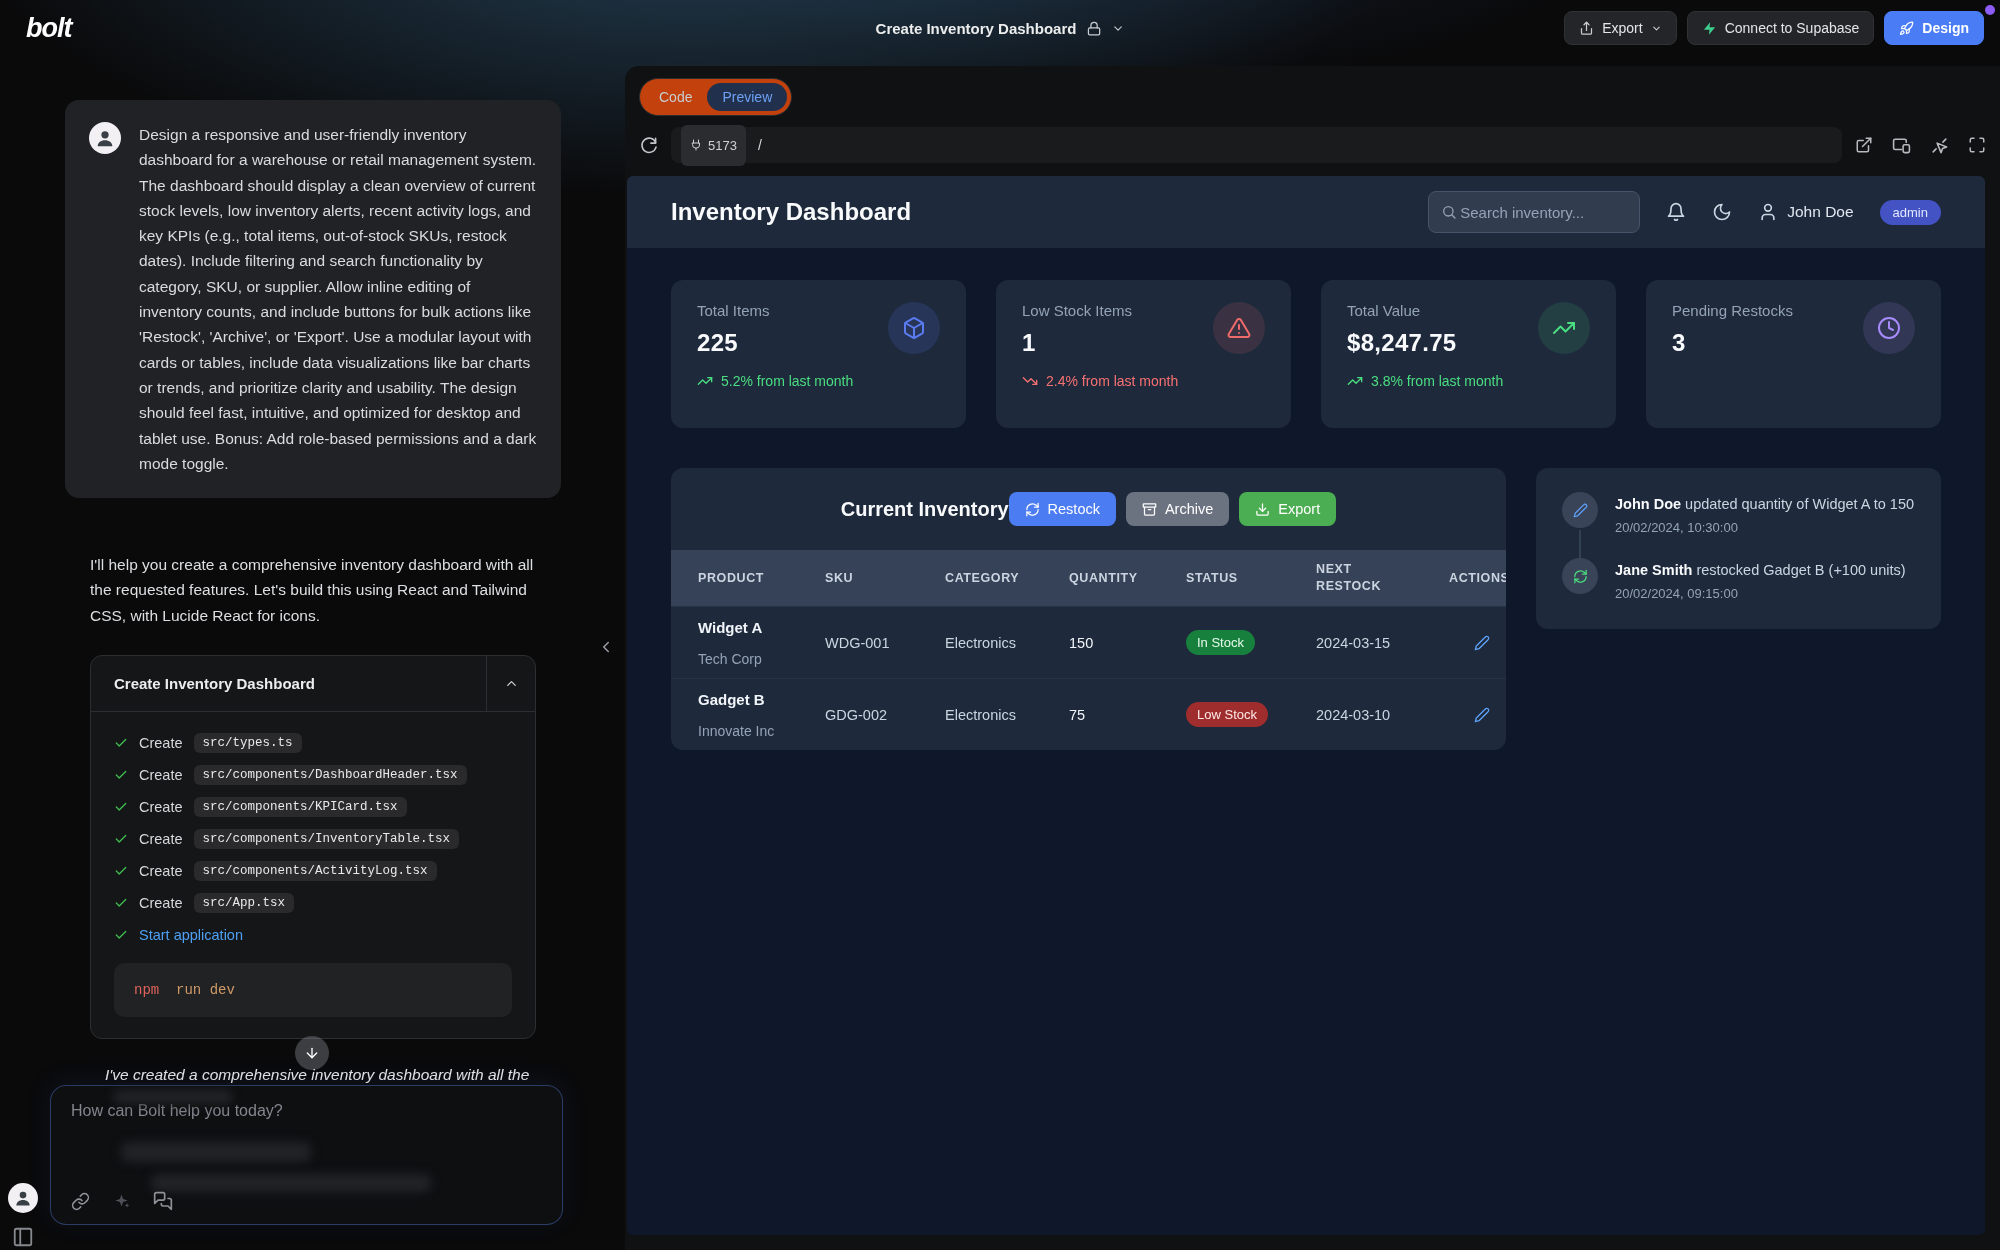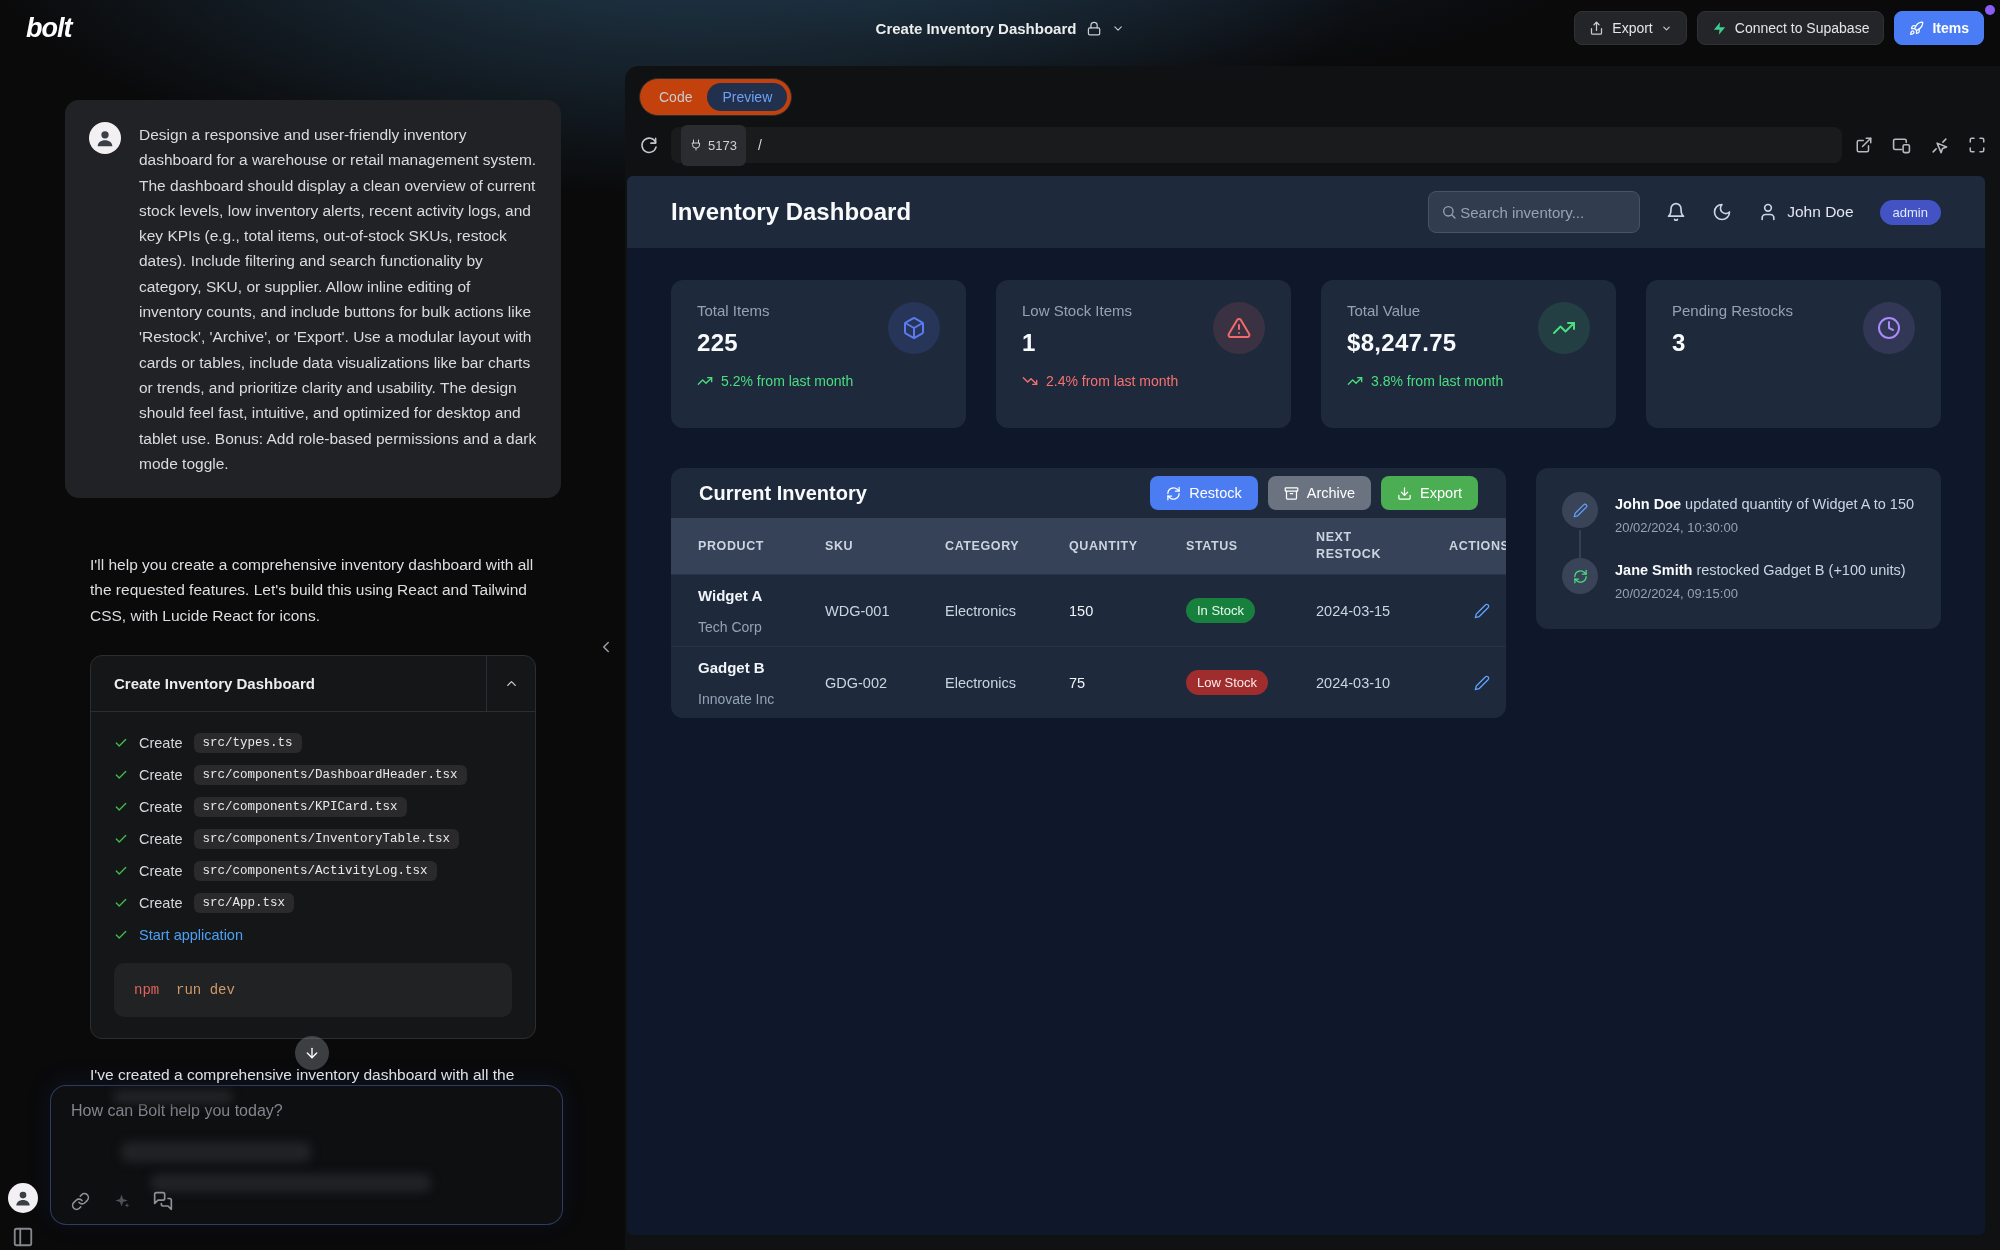--- a/index.html
+++ b/index.html
@@ -41,21 +41,21 @@
   .filerow { height:32px; display:flex; align-items:center; gap:11px; }
   .check { color:#3fb950; flex:0 0 auto; }
   .filerow .act { font-size:14.5px; color:#d6d8db; }
   .filepill { font-family:"Liberation Mono", monospace; font-size:12.5px; color:#e9e9eb; background:#2a2a2d; border-radius:6px; padding:3px 9px; }
   .startrow { height:32px; display:flex; align-items:center; gap:11px; }
   .startlink { font-size:14.5px; color:#4da0f6; cursor:pointer; }
   .codeblock { margin:12px 23px 21px 23px; background:#212224; border-radius:10px; padding:19px 20px; font-family:"Liberation Mono", monospace; font-size:14px; }
   .codeblock .cmd1 { color:#e0645c; } .codeblock .cmd2 { color:#cf9a67; }
 
   .scrolldown { position:absolute; left:295px; top:980px; width:34px; height:34px; border-radius:50%; background:rgba(122,126,133,.45); display:flex; align-items:center; justify-content:center; color:#fff; cursor:pointer; }
-  .outro-text { position:absolute; left:90px; top:1010px; width:470px; font-size:15.5px; color:#e7e8ea; white-space:nowrap; overflow:hidden; }
+  .outro-text { position:absolute; left:105px; top:1010px; width:470px; font-size:15.5px; color:#e7e8ea; white-space:nowrap; overflow:hidden;font-style:italic; }
 
   .chatbox { position:absolute; left:50px; top:1029px; width:513px; height:140px; background:rgba(15,16,18,.93); border:1px solid rgba(80,115,205,.45); border-radius:16px; box-shadow:0 -4px 24px rgba(40,70,140,.15); }
   .chatbox textarea { position:absolute; left:20px; top:16px; width:460px; height:34px; background:transparent; border:none; outline:none; resize:none; font-family:"Liberation Sans", sans-serif; font-size:16px; color:#d5d7da; }
   .chatbox textarea::placeholder { color:#83868d; }
   .chat-icons { position:absolute; left:20px; bottom:13px; display:flex; align-items:center; gap:22px; }
   .chat-icons .i1 { color:#8e9197; cursor:pointer; } .chat-icons .i2 { color:#4e5157; } .chat-icons .i3 { color:#8e9197; cursor:pointer; }
   .blurpill { position:absolute; background:#222326; border-radius:8px; filter:blur(5px); }
 
   .bottom-avatar { position:absolute; left:8px; top:1127px; width:30px; height:30px; border-radius:50%; background:#f3f0f4; display:flex; align-items:center; justify-content:center; }
   .panel-toggle { position:absolute; left:12px; top:1170px; color:#85888d; cursor:pointer; }
@@ -96,21 +96,21 @@
   .kpi-ic { width:52px; height:52px; border-radius:50%; display:flex; align-items:center; justify-content:center; }
   .kpi-ic.blue { background:rgba(88,120,246,.16); color:#5b7bf0; }
   .kpi-ic.red { background:rgba(248,113,113,.13); color:#ef6a6a; }
   .kpi-ic.green { background:rgba(74,222,128,.12); color:#4ade80; }
   .kpi-ic.purple { background:rgba(167,139,250,.14); color:#a78bfa; }
   .kpi-trend { display:flex; align-items:center; gap:8px; font-size:14px; margin-top:16px; }
   .kpi-trend.up { color:#4ade80; } .kpi-trend.down { color:#f87171; }
 
   .maingrid { display:grid; grid-template-columns:835px 1fr; gap:30px; margin-top:40px; align-items:start; }
   .panel { background:#1e293b; border-radius:12px; overflow:hidden; }
-  .inv-head { display:flex; align-items:center; justify-content:space-between; padding:8px 28px; }
+  .inv-head { display:flex; align-items:center; justify-content:center; padding:24px 28px; }
   .inv-title { font-size:20px; font-weight:700; color:#f8fafc; }
   .inv-btns { display:flex; gap:10px; }
   .btn { display:flex; align-items:center; gap:8px; padding:9px 16px; border-radius:8px; font-size:14.5px; color:#fff; cursor:pointer; border:none; font-family:"Liberation Sans", sans-serif; }
   .btn.restock { background:#4b7cf2; } .btn.archive { background:#6b7280; } .btn.export { background:#4cae52; }
 
   .tgrid { display:grid; grid-template-columns:127px 120px 124px 117px 130px 133px 1fr; align-items:center; padding-left:27px; }
   .thead { background:#364257; min-height:56px; }
   .thead .th { font-size:12.5px; font-weight:700; color:#cbd5e1; text-transform:uppercase; letter-spacing:.6px; line-height:1.35; }
   .th.wrap { max-width:78px; }
   .th.last, .td.last { justify-self:end; padding-right:16px; }
@@ -186,21 +186,21 @@
       </div>
       <div class="tb-btn deploy">
         <span>
           <svg width="15" height="15" viewBox="0 0 24 24" fill="none" stroke="currentColor" stroke-width="2" stroke-linecap="round" stroke-linejoin="round">
               <path d="M4.5 16.5c-1.5 1.3-2 5-2 5s3.7-.5 5-2c.7-.8.7-2.1-.1-2.9a2.2 2.2 0 0 0-2.9-.1z"></path>
               <path d="M12 15l-3-3a22 22 0 0 1 2-4A12.9 12.9 0 0 1 22 2c0 2.7-.8 7.5-6 11a22 22 0 0 1-4 2z"></path>
               <path d="M9 12H4s.5-3 2-4c1.6-1.1 5 0 5 0"></path>
               <path d="M12 15v5s3-.5 4-2c1.1-1.6 0-5 0-5"></path>
             </svg>
         </span>
-        <span>Items</span>
+        <span>Design</span>
       </div>
     </div>
   </div>
 
   <div class="chat">
     <div class="user-card">
       <div class="avatar">
         <svg width="22" height="22" viewBox="0 0 24 24" fill="#3a3f45">
             <circle cx="12" cy="8.5" r="4"></circle>
             <path d="M4 21c0-4 3.6-6.5 8-6.5s8 2.5 8 6.5z"></path>

